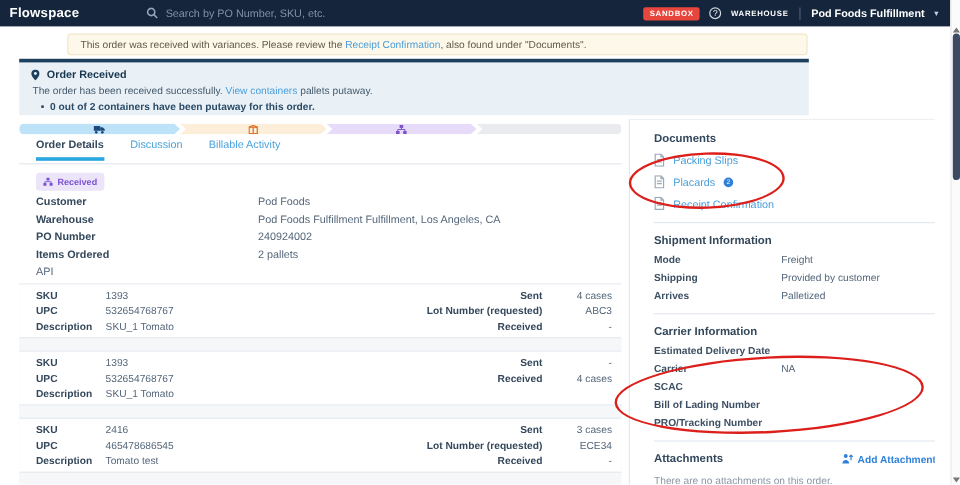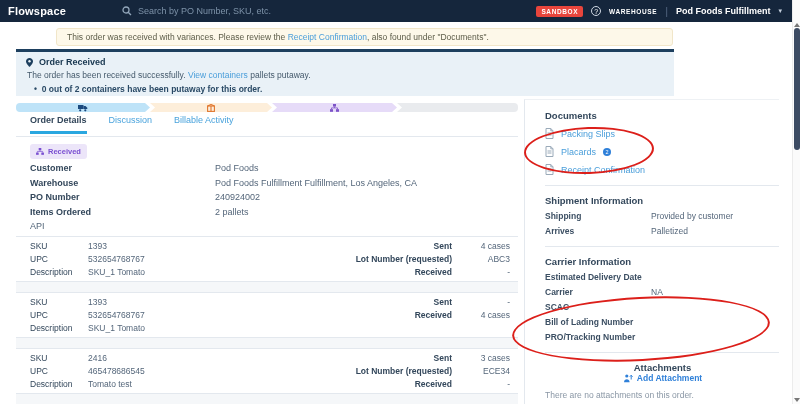--- a/index.html
+++ b/index.html
@@ -49,35 +49,35 @@
   
   .fields { position:absolute; top:163px; left:30px; width:470px; font-size:9px; }
   .f-row { display:flex; height:14.5px; align-items:flex-start; }
   .f-label { width:185px; font-weight:bold; color:#33475b; }
   .f-value { color:#54667a; }
 
   
   .items { position:absolute; top:236px; left:16px; width:502px; height:168px; background:#f5f7f9; overflow:hidden; }
   .group { background:#fff; border-top:1px solid #e3e8ee; border-bottom:1px solid #e3e8ee; padding:2px 0 3px; margin-bottom:10px; }
   .i-row { display:flex; align-items:center; height:13px; font-size:8.5px; padding:0 8px 0 14px; }
-  .il { width:58px; font-weight:normal; color:#33475b; }
+  .il { width:58px; font-weight:bold; color:#33475b; }
   .iv { width:200px; color:#54667a; }
   .ml { flex:1; text-align:right; font-weight:bold; color:#33475b; }
   .mv { width:58px; text-align:right; color:#54667a; }
 
   
   .rpanel { position:absolute; top:99px; left:524px; width:255px; height:305px; border-left:1px solid #e3e8ee; border-top:1px solid #eef1f4; padding:10px 0 0 20px; overflow:hidden; }
   .rpanel h3 { font-size:9.5px; font-weight:bold; color:#33475b; }
   .doc-link { display:flex; align-items:center; gap:7px; margin-top:7px; font-size:9px; color:#4a9eda; cursor:pointer; }
   .count-badge { background:#2f80d9; color:#fff; font-size:5.5px; width:8px; height:8px; border-radius:50%; display:inline-flex; align-items:center; justify-content:center; }
   .r-hr { border:none; border-top:1px solid #e3e8ee; margin:10px 0 9px; width:235px; }
   .kv-row { display:flex; font-size:8.5px; margin-top:5px; min-height:9px; }
   .kv-label { width:106px; font-weight:bold; color:#3c4f63; }
   .kv-value { color:#54667a; }
-  .att-head { display:flex; align-items:center; width:235px; justify-content:space-between;flex-direction:column; }
+  .att-head { display:flex; align-items:center; width:235px; justify-content:space-between; }
   .add-att { display:flex; align-items:center; gap:4px; font-size:8.5px; color:#2f80d9; font-weight:bold; cursor:pointer; }
   .att-empty { margin-top:7px; font-size:8.5px; color:#8a97a5; }
 
   
   .red-ellipse { position:absolute; border:2.5px solid #dc1f1a; border-radius:50%; pointer-events:none; z-index:9; }
   .re1 { left:524px; top:127px; width:130px; height:47px; transform:rotate(-2deg); }
   .re2 { left:512px; top:297px; width:258px; height:64px; transform:rotate(-3deg); }
 
   
   .sb-track { position:absolute; top:0; right:0; width:8px; height:404px; background:#fbfbfb; border-left:1px solid #ececec; z-index:6; }
@@ -283,20 +283,24 @@
         <line x1="2.5" y1="5" x2="6.5" y2="5" stroke="#9aaab9"></line>
         <line x1="2.5" y1="7" x2="6.5" y2="7" stroke="#9aaab9"></line>
       </svg>
     <span>Receipt Confirmation</span>
   </div>
 
   <hr class="r-hr">
 
   <h3>Shipment Information</h3>
   <div style="margin-top:5px">
+    <div class="kv-row">
+        <span class="kv-label">Mode</span>
+        <span class="kv-value">Freight</span>
+      </div>
     <div class="kv-row">
         <span class="kv-label">Shipping</span>
         <span class="kv-value">Provided by customer</span>
       </div>
     <div class="kv-row">
         <span class="kv-label">Arrives</span>
         <span class="kv-value">Palletized</span>
       </div>
   </div>
 

